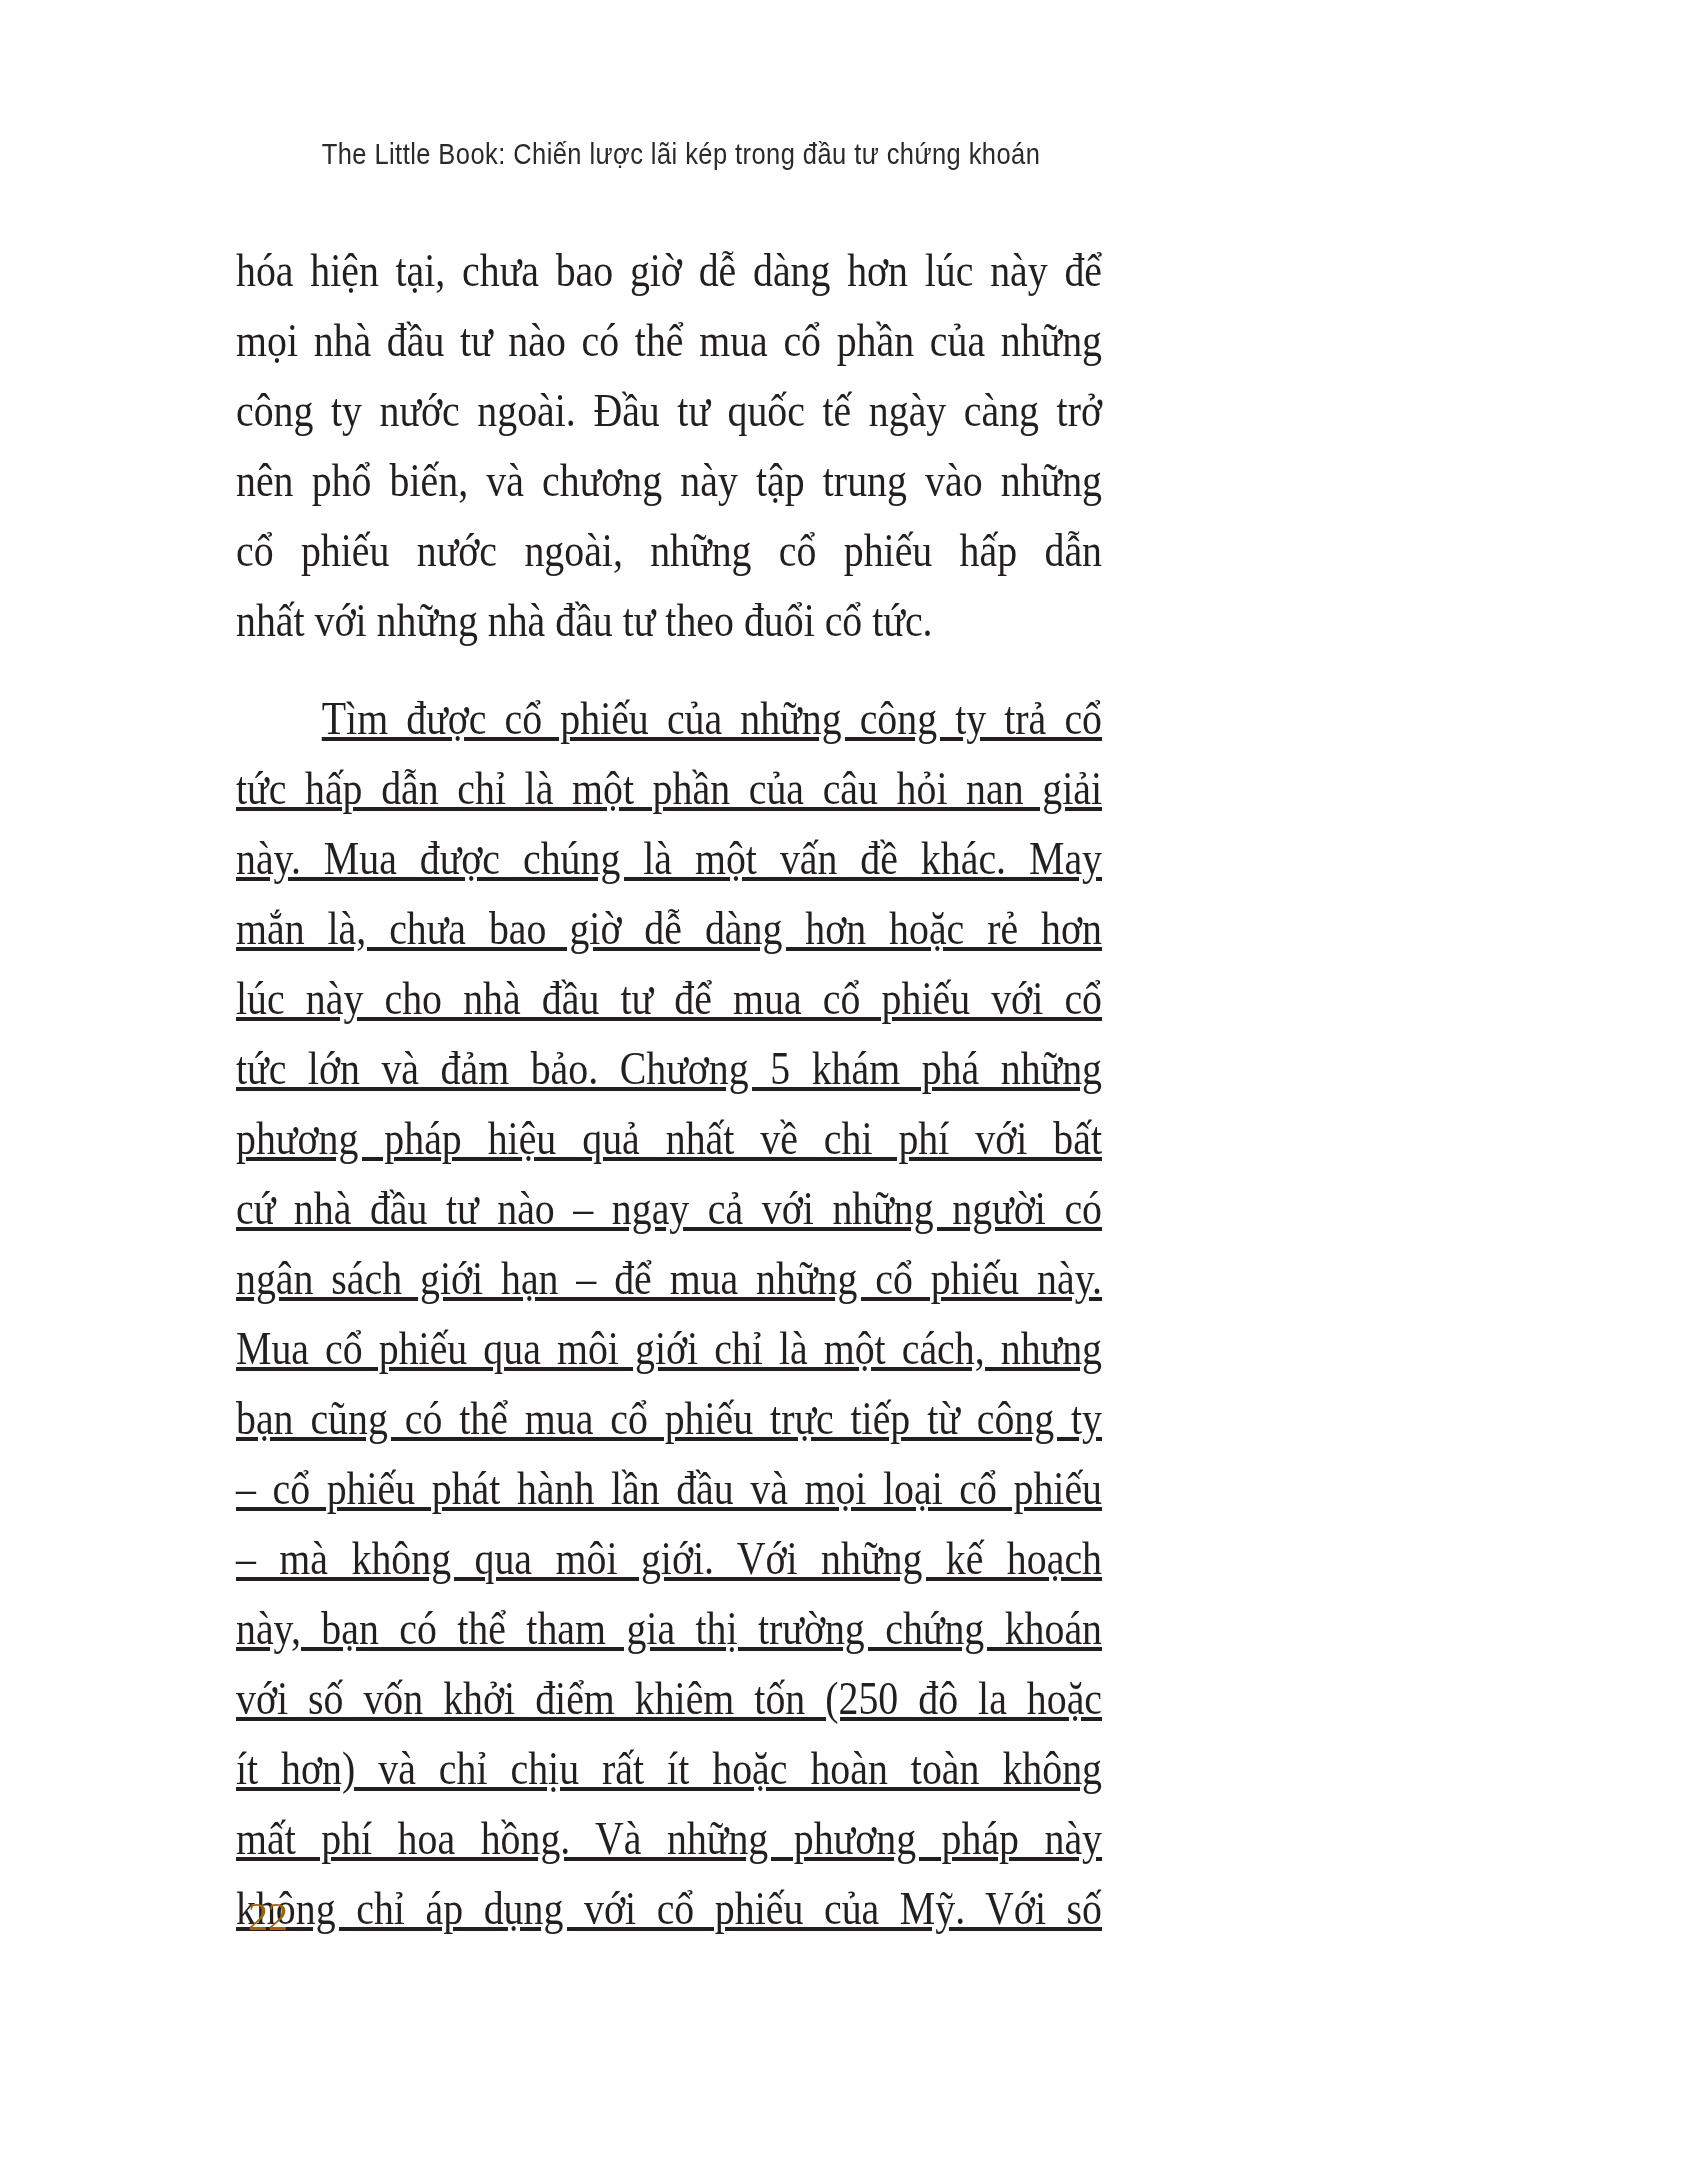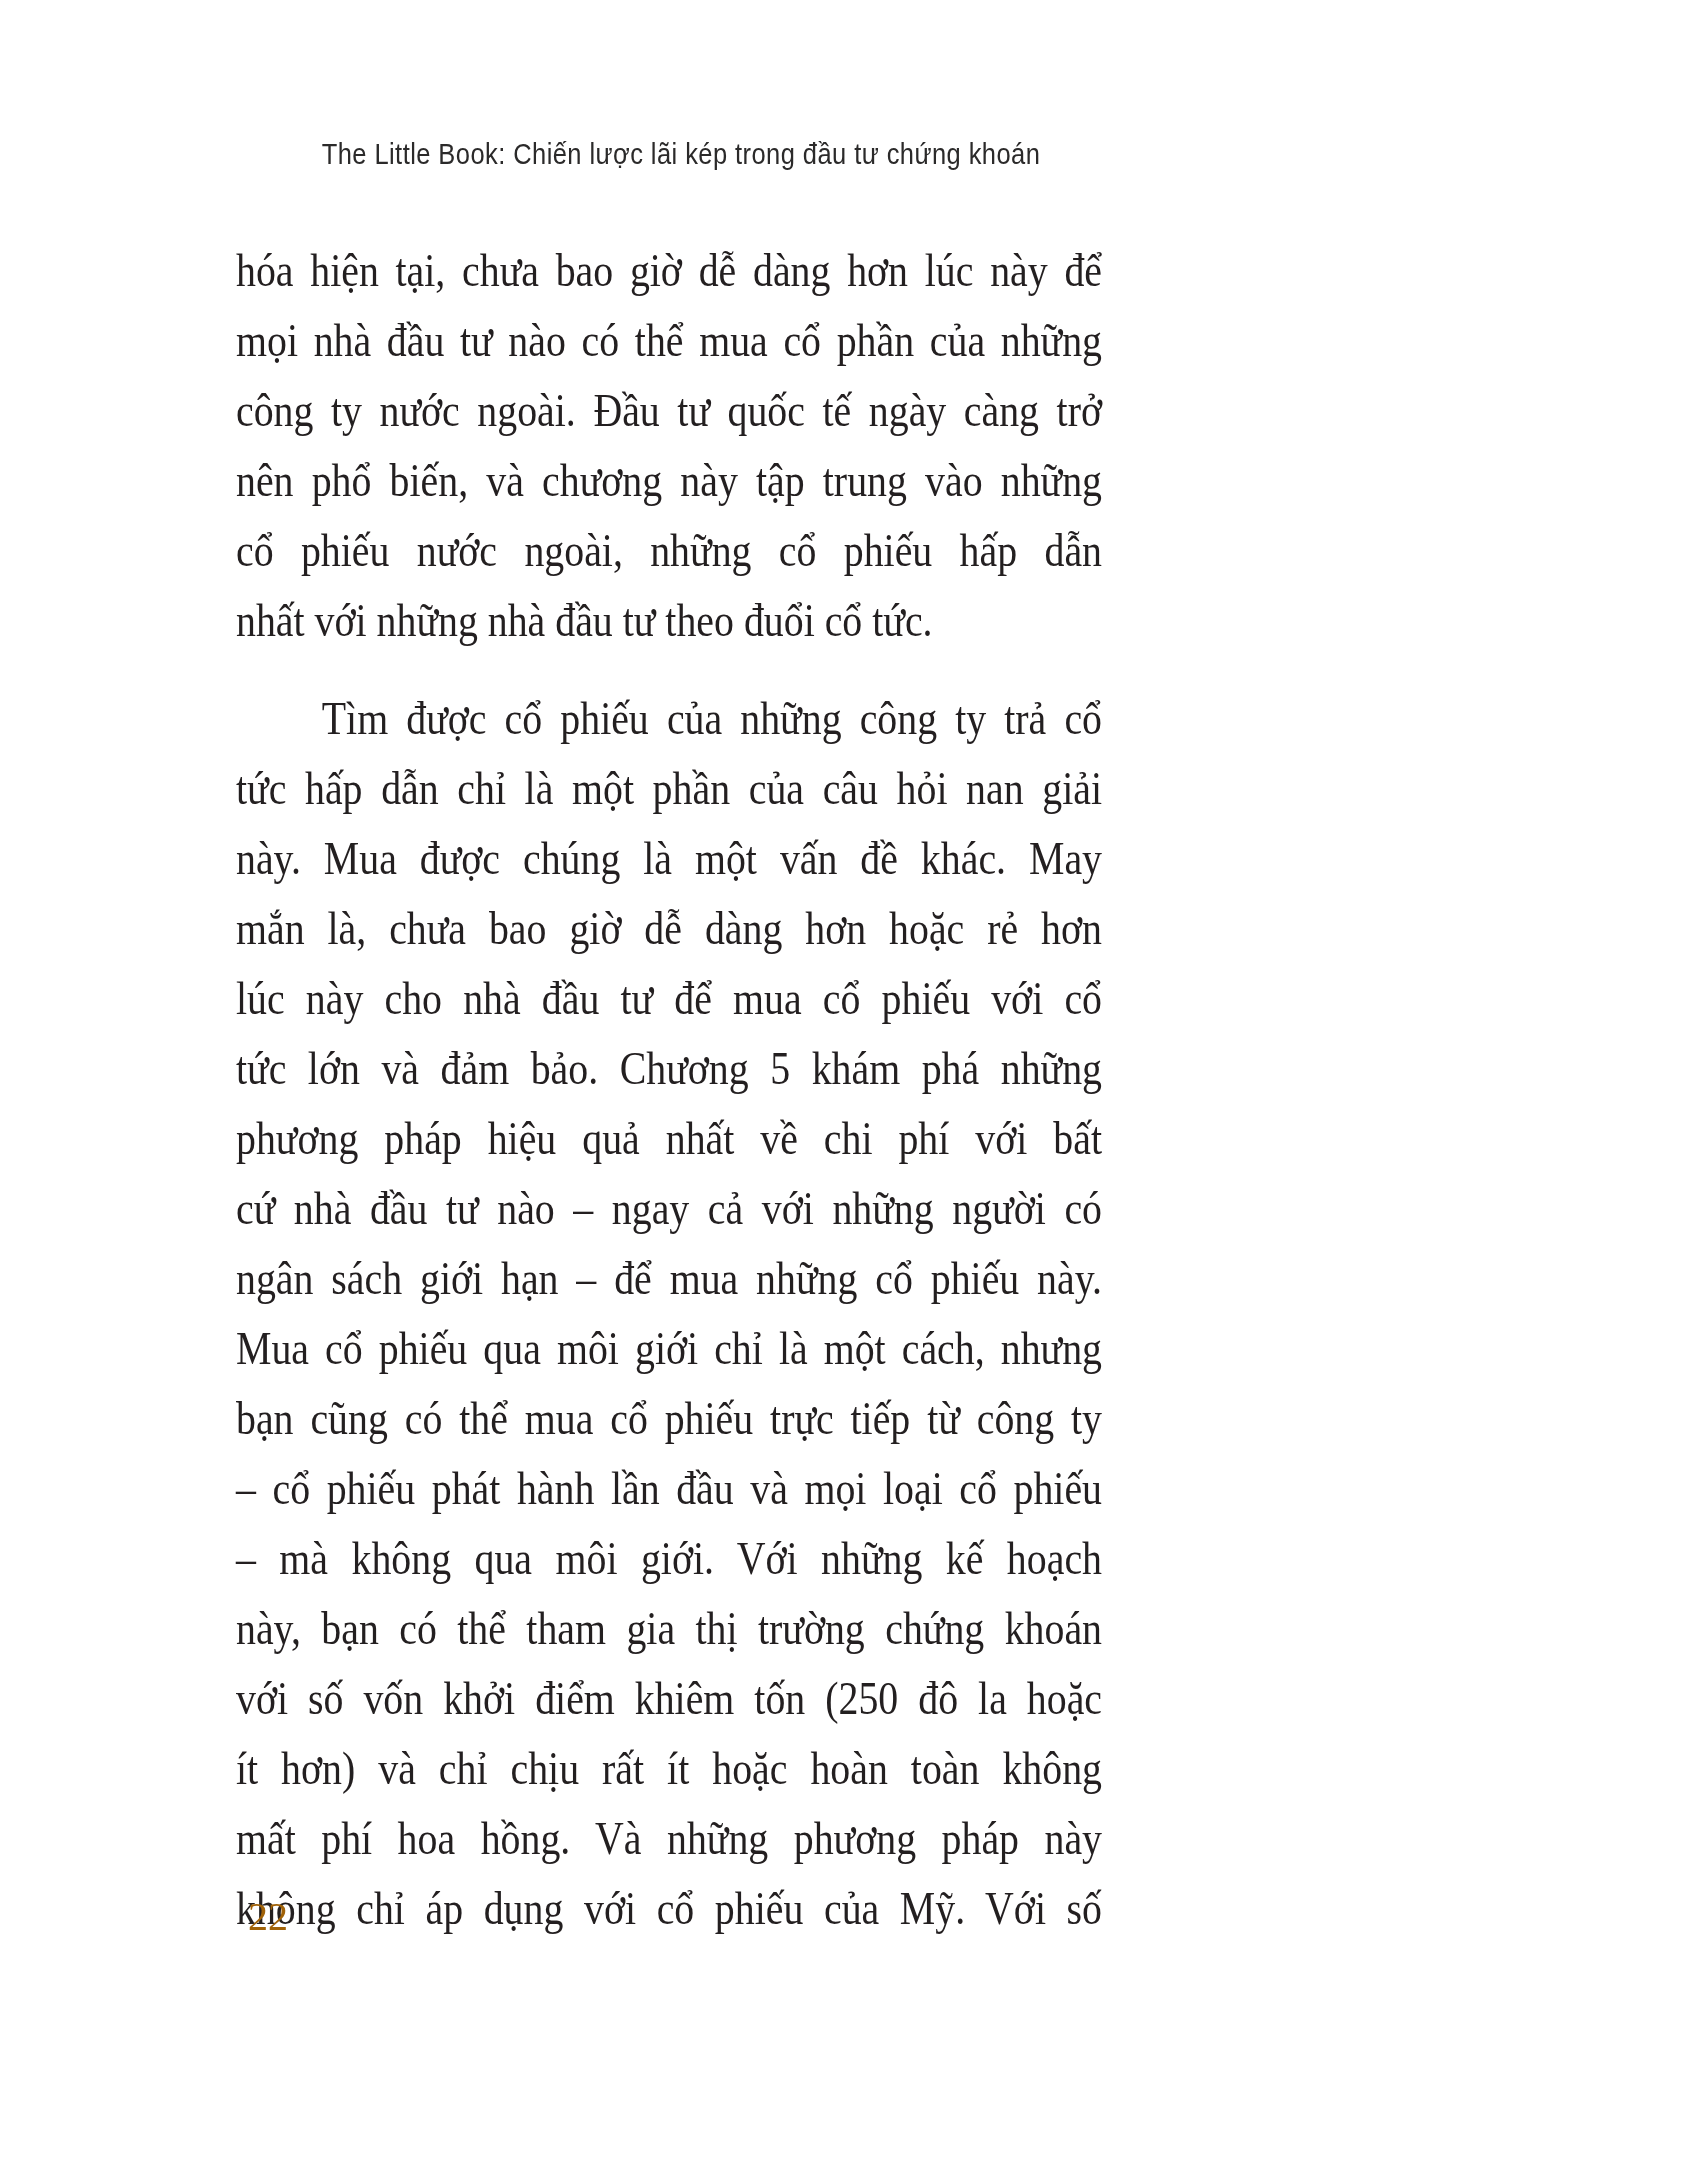--- a/index.html
+++ b/index.html
@@ -30,21 +30,21 @@
     transform: scaleX(0.85);
     transform-origin: 50% 50%;
   }
   .text-block {
     position: absolute;
     left: 236px;
     top: 236px;
     width: 1000px; 
   }
   .paragraph { margin: 0; padding: 0; }
-  .paragraph + .paragraph { margin-top: 28px; }
+  .paragraph + .paragraph { margin-top: 28px; text-decoration: underline; }
   .line {
     width: 1000px;
     height: 70px;
     line-height: 70px;
     font-size: 46px;
     text-align: justify;
     text-align-last: justify;
     text-justify: inter-word;
     white-space: nowrap;
     transform: scaleX(0.866);

